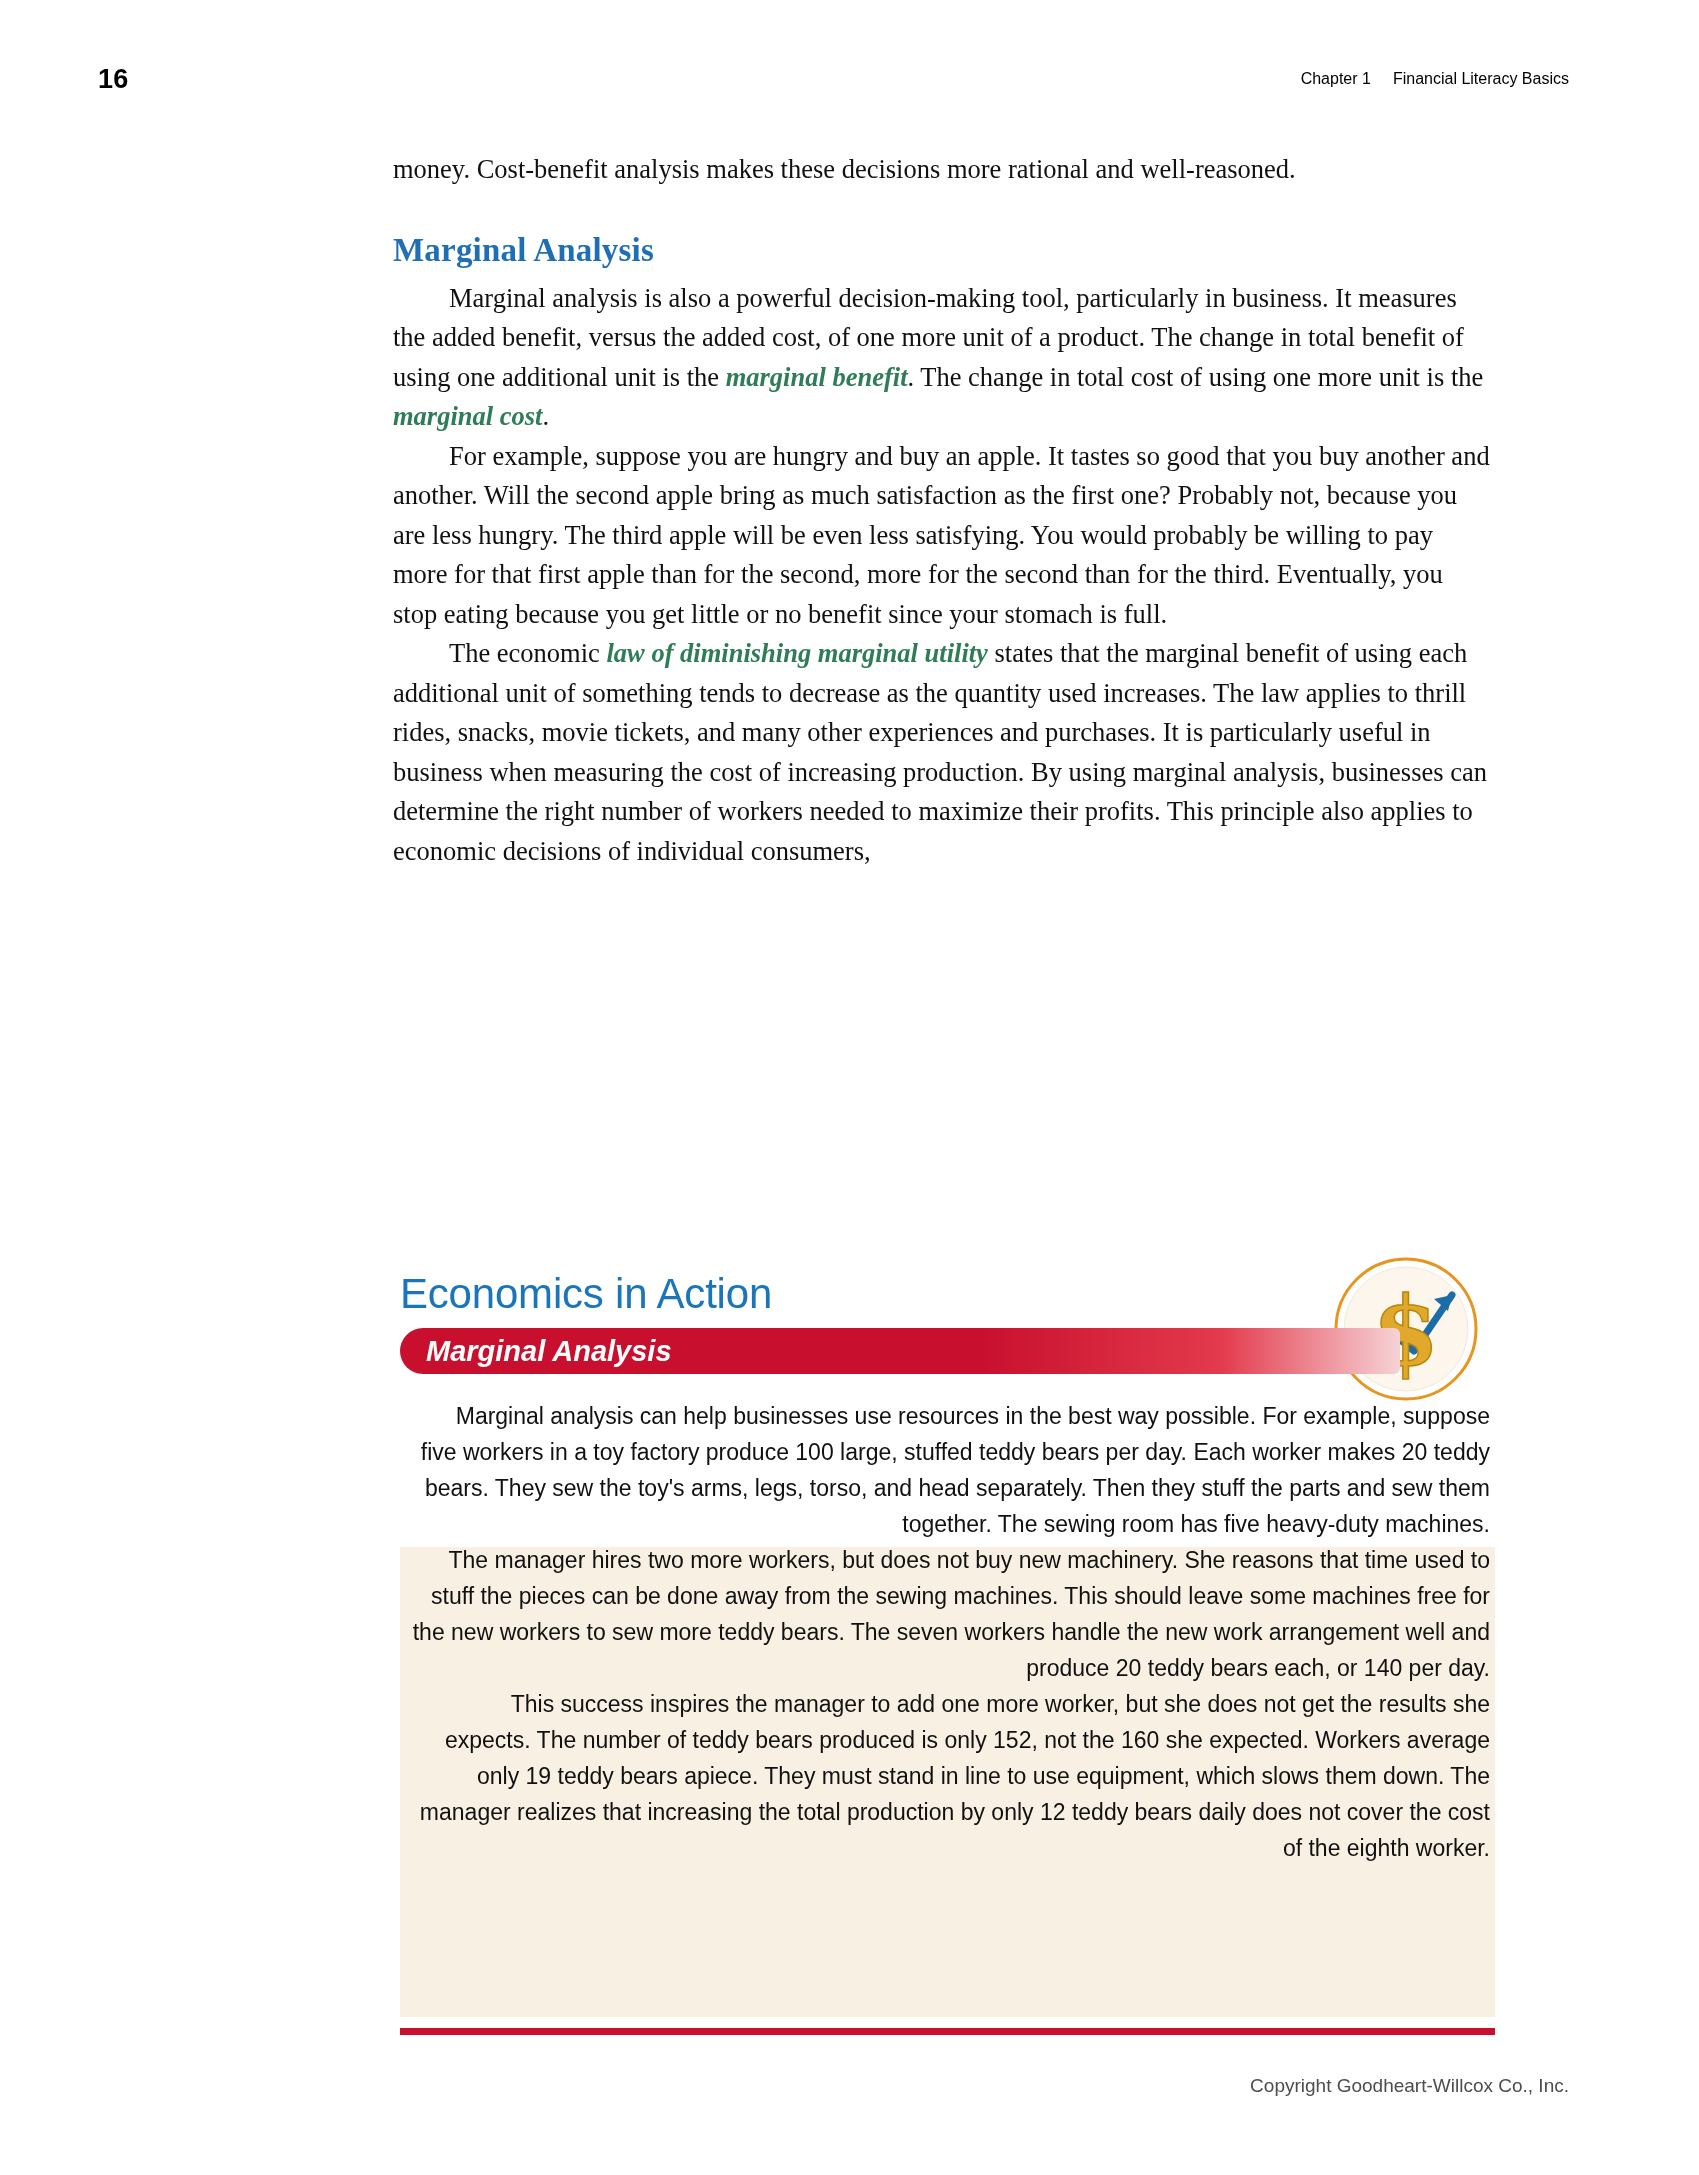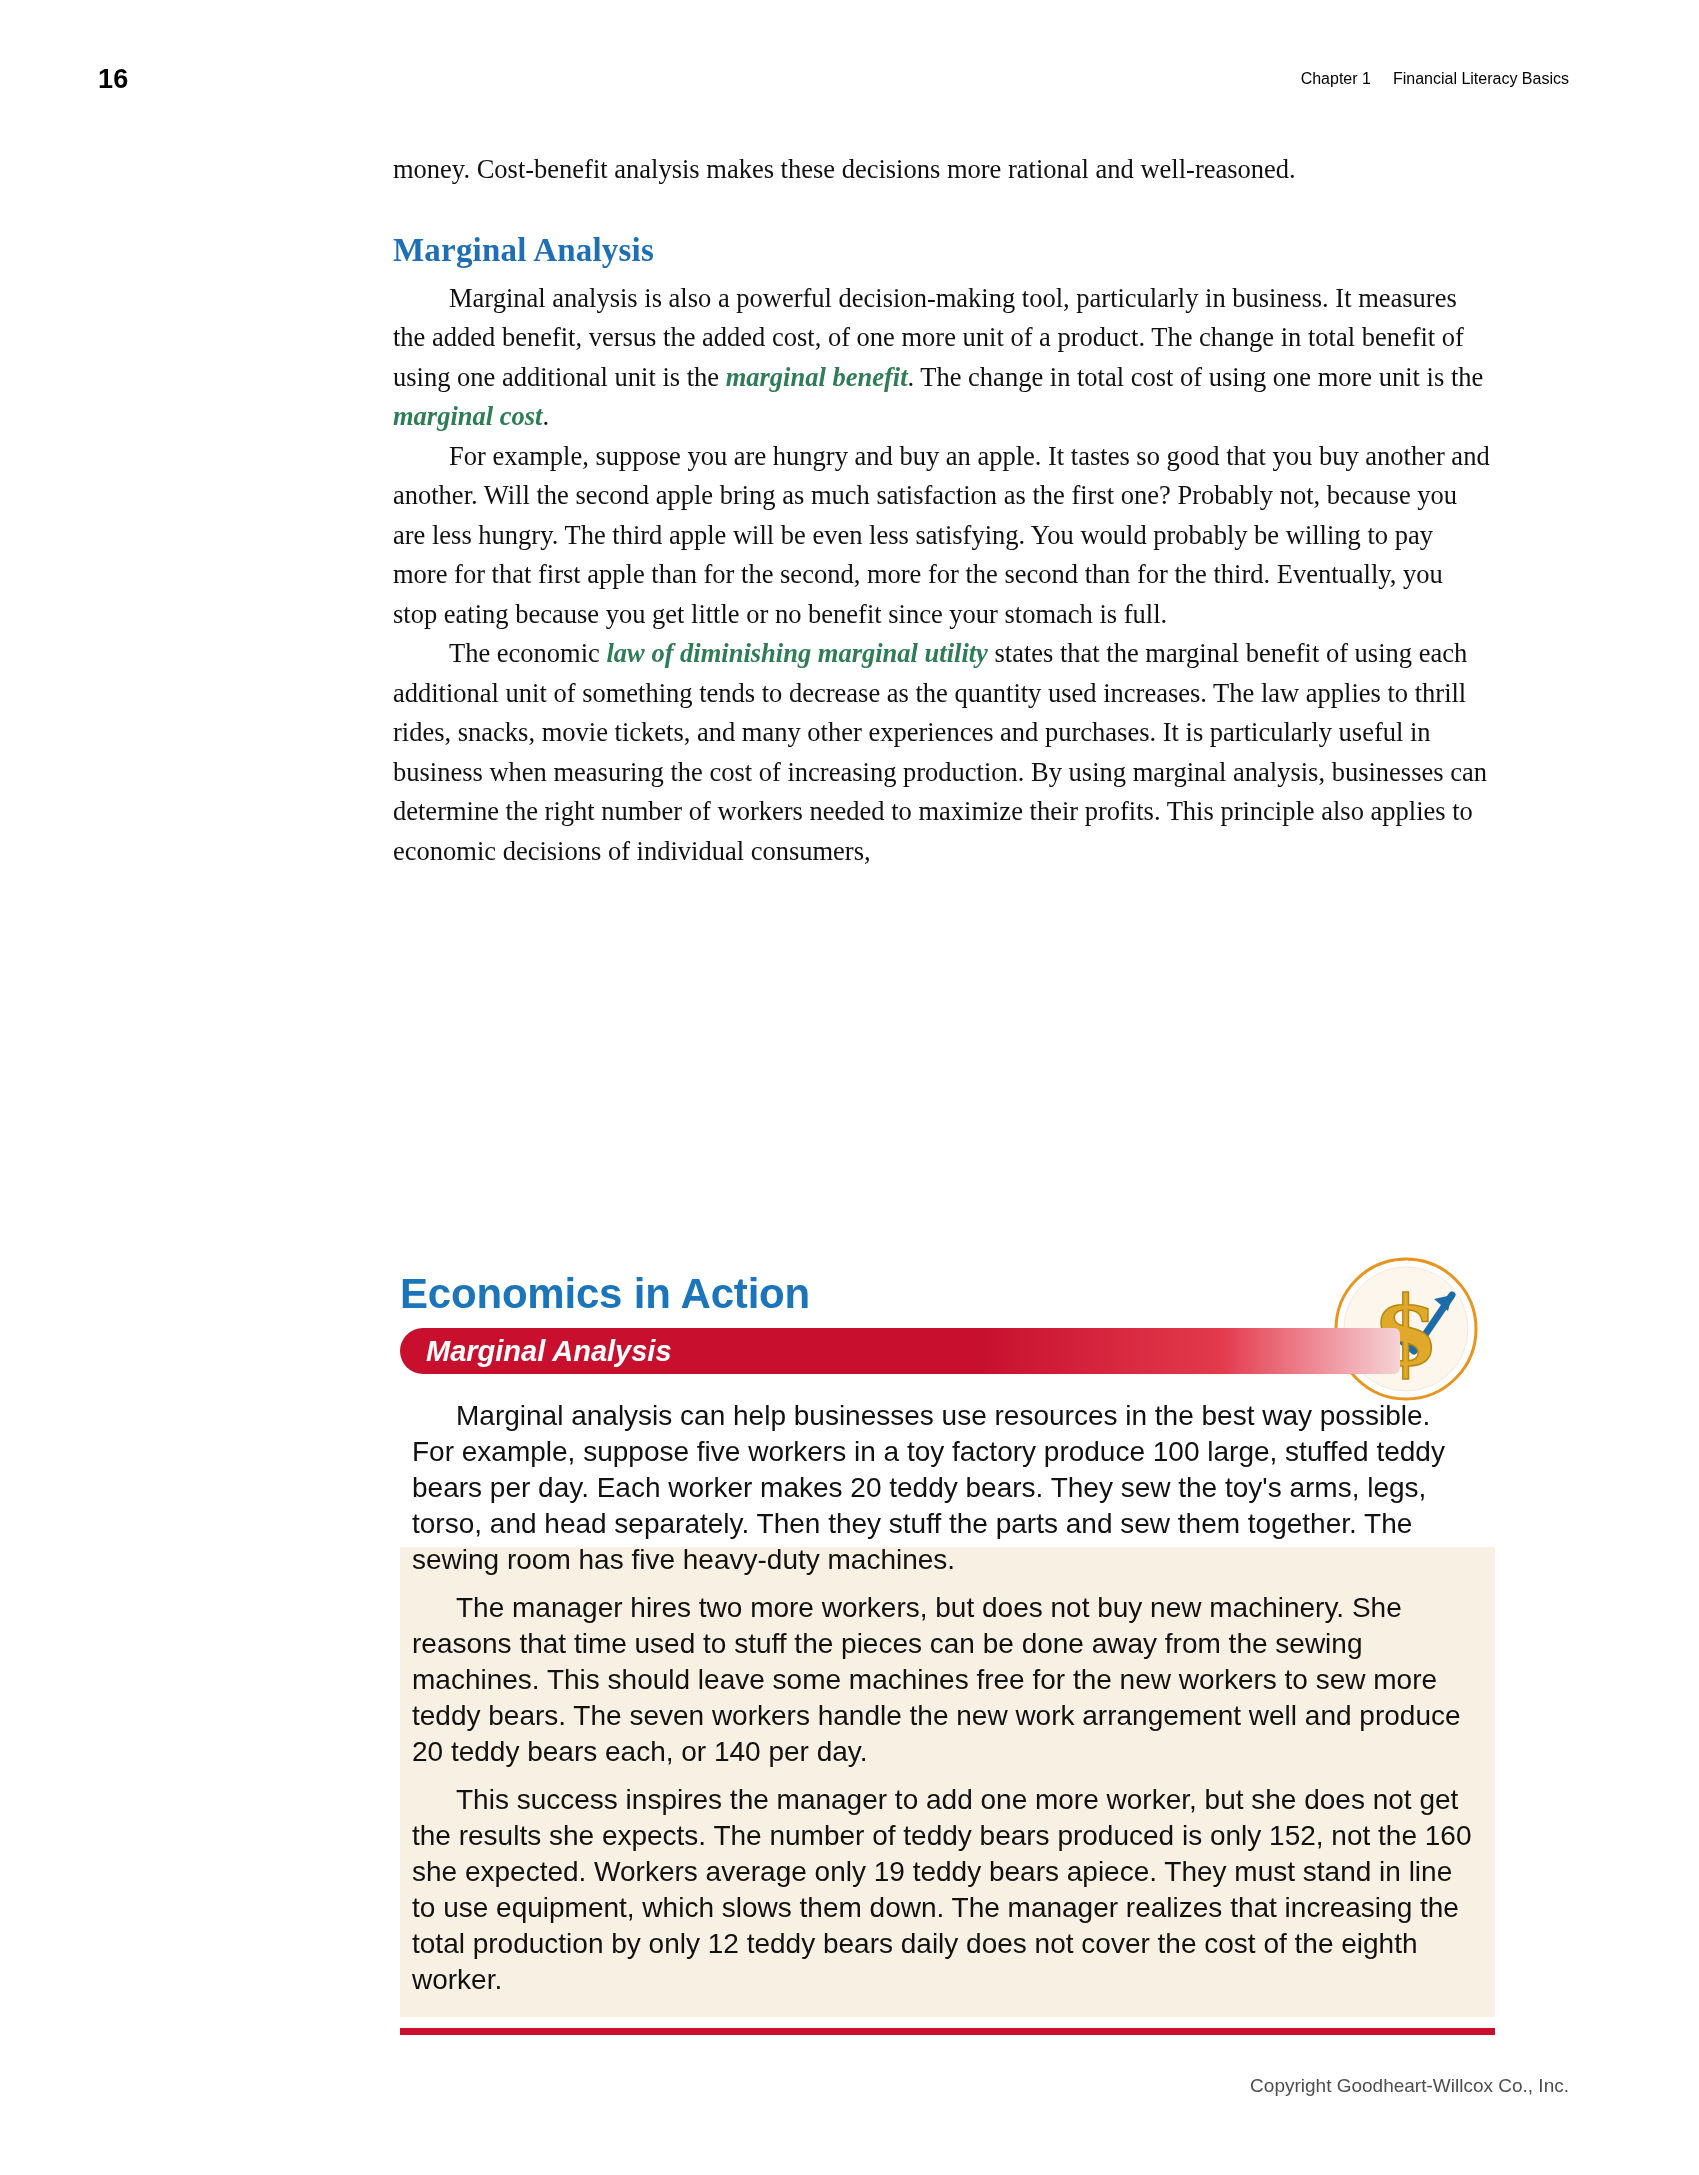--- a/index.html
+++ b/index.html
@@ -80,21 +80,21 @@
   
   .feature {
     position: absolute;
     left: 400px;
     top: 1270px;
     width: 1103px;
   }
   .feature-title {
     font-family: "Liberation Sans", sans-serif;
     font-size: 42px;
-    font-weight: bold;
+    font-weight: normal;
     color: #1b75bb;
     letter-spacing: -0.2px;
     margin: 0 0 10px 0;
   }
   .feature-banner {
     position: relative;
     height: 46px;
     width: 1000px;
     border-radius: 23px 6px 6px 23px;
     background: linear-gradient(to right, #c8102e 0%, #c8102e 58%, #e33a4c 82%, #f6d3d6 100%);
@@ -108,24 +108,25 @@
     font-size: 29px;
     color: #ffffff;
     margin-left: 26px;
   }
   .feature-body {
     margin-top: 24px;
     width: 1090px;
   }
   .feature-par {
     font-family: "Liberation Sans", sans-serif;
-    font-size: 28px;
+    font-size: 23px;
     line-height: 36px;
-    margin: 12px;
+    margin: 0;
     color: #111111;
+    text-align: right;
   }
   .feature-par.indent { text-indent: 44px; }
 
   .tint-block {
     position: absolute;
     left: 400px;
     top: 1547px;
     width: 1095px;
     height: 470px;
     background: #f6ecd9;

